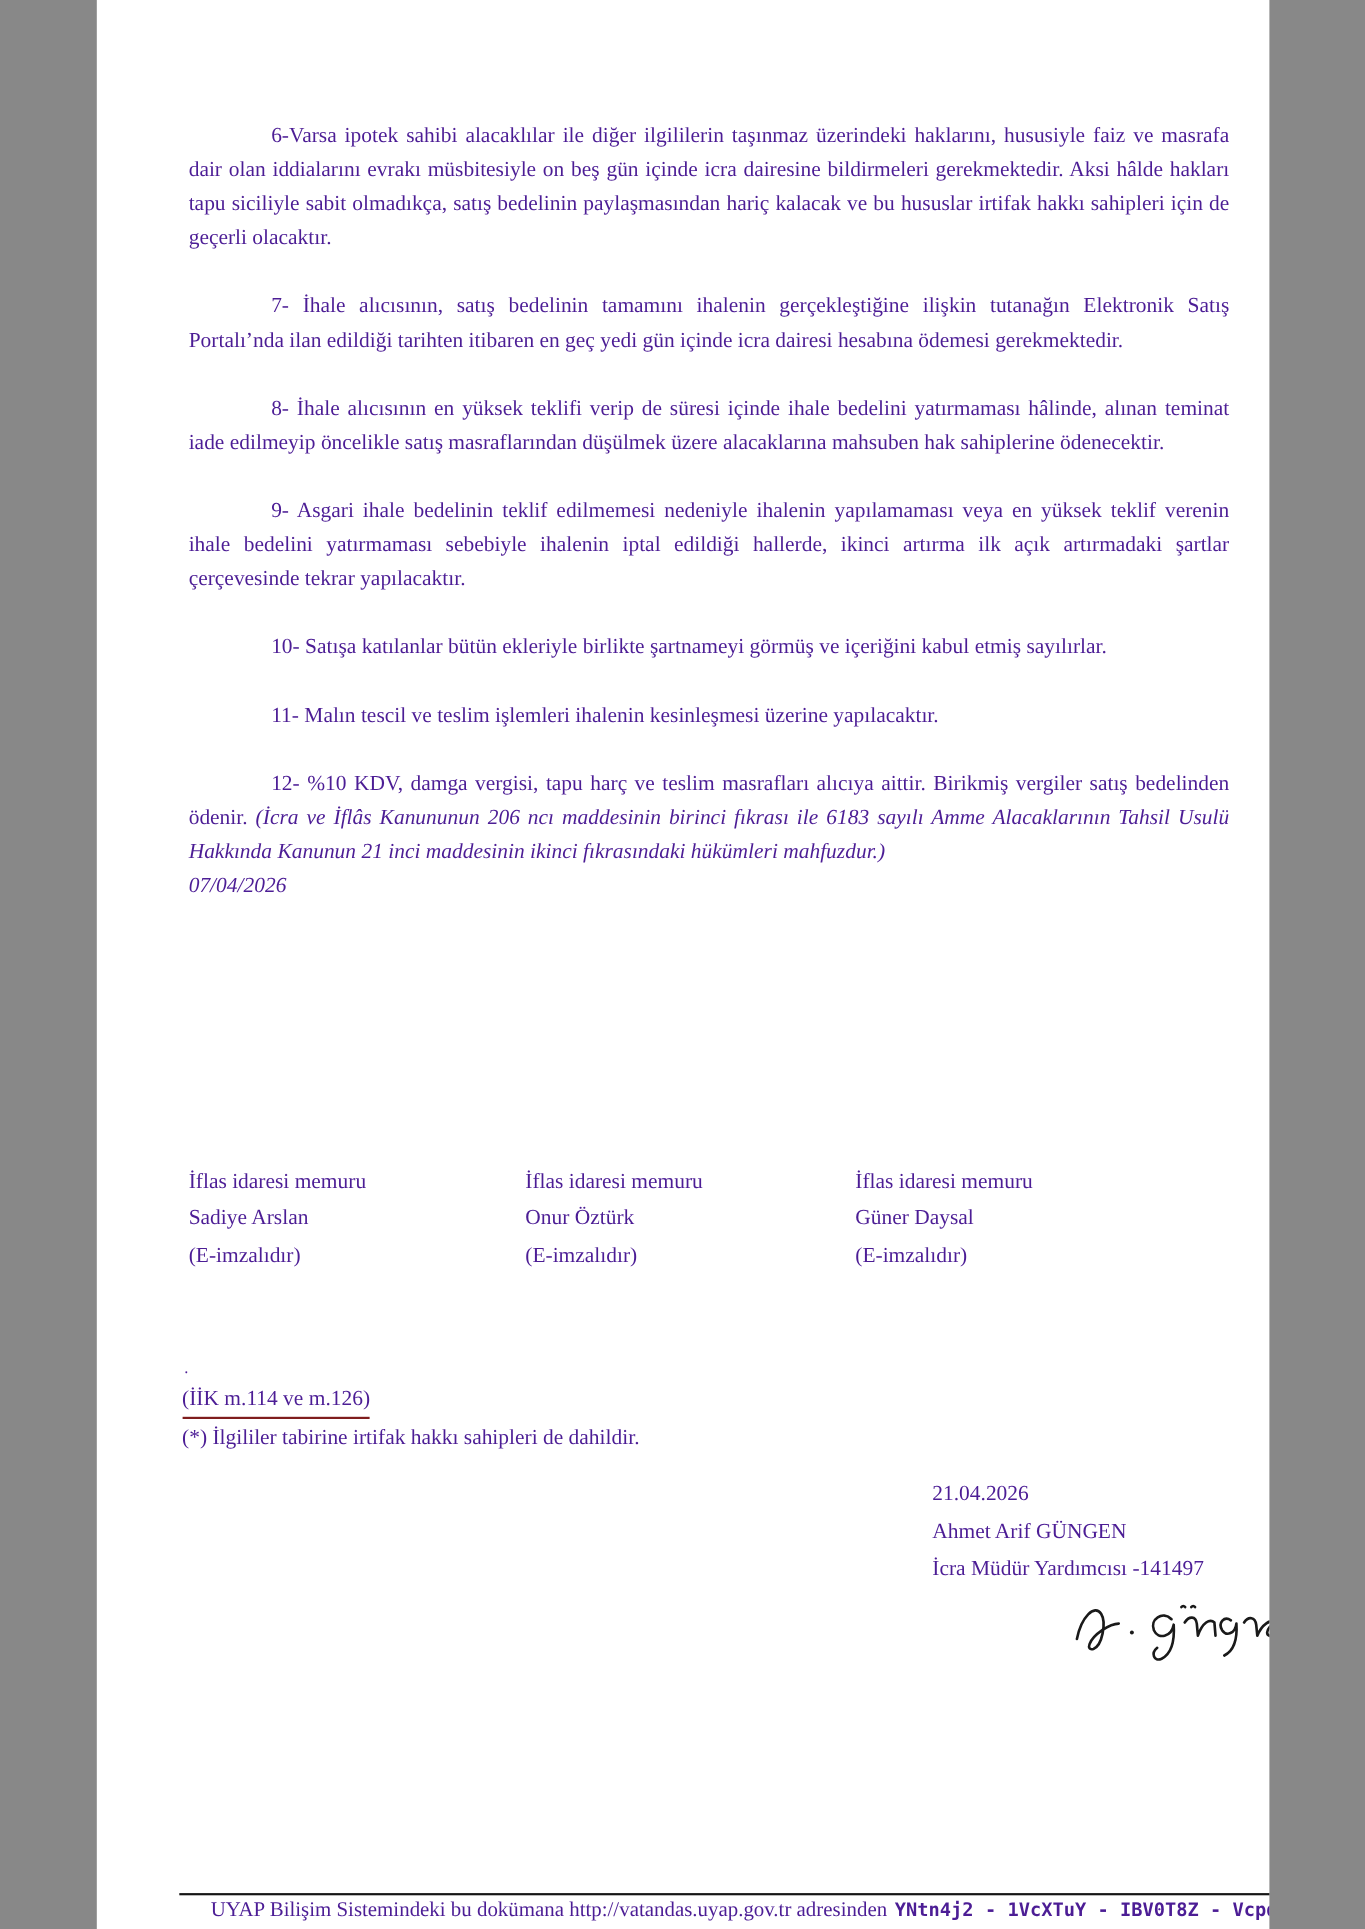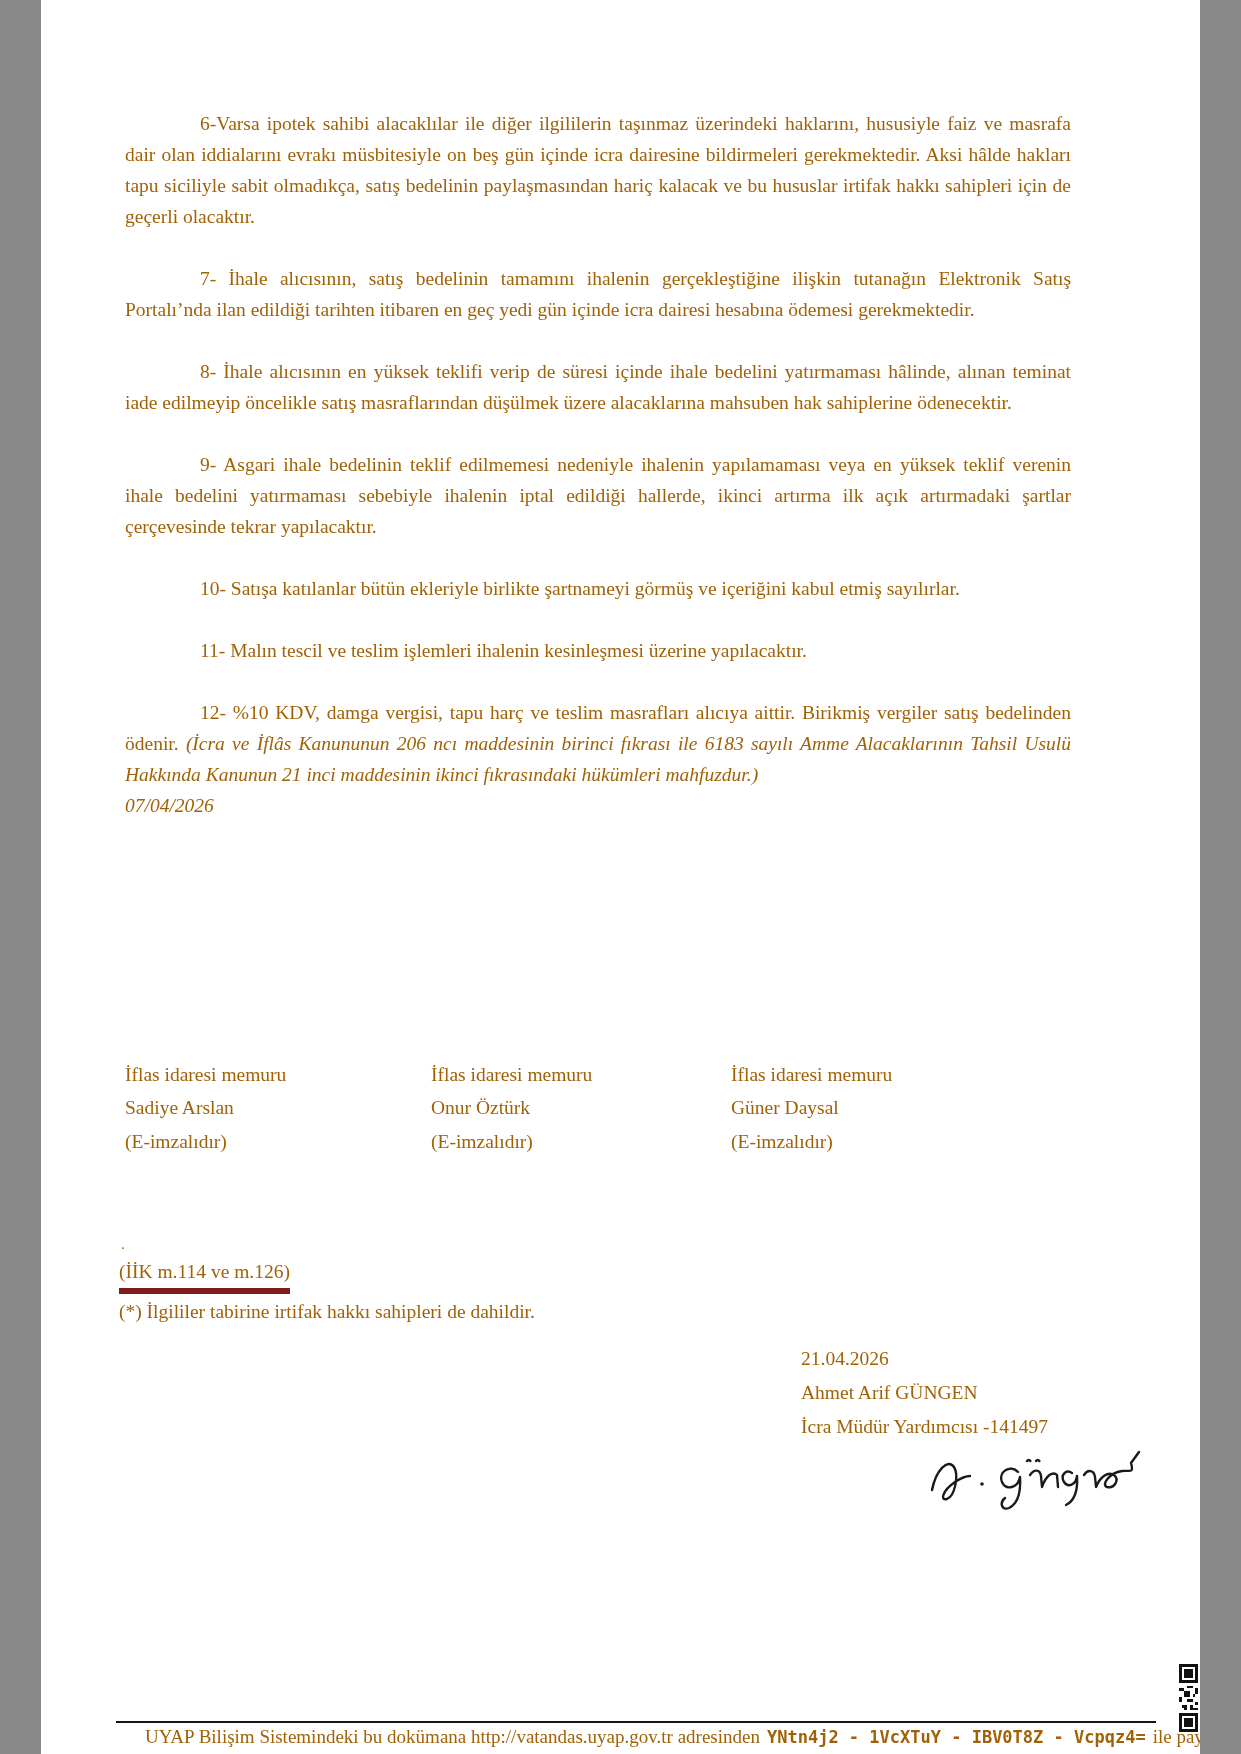--- a/index.html
+++ b/index.html
@@ -1,23 +1,23 @@
 <!DOCTYPE html>
 <html><head>
 <meta charset="utf-8">
 <style>
   * { margin: 0; padding: 0; box-sizing: border-box; }
   html, body { background: #888; }
   .page {
     position: relative;
-    width: 1159px;
+    width: 1066px;
     height: 1754px;
     margin: 0 auto;
     background: #ffffff;
-    color: #a16207;
+    color: #4c1d95;
     font-family: "Liberation Serif", "DejaVu Serif", serif;
     overflow: hidden;
   }
   .content {
     position: absolute;
     left: 84px;
     top: 108px;
     width: 946px;
     font-size: 19.5px;
     line-height: 31px;
@@ -52,21 +52,21 @@
   .notes {
     position: absolute;
     left: 78px;
     top: 1238px;
     font-size: 19.5px;
     line-height: 31px;
   }
   .note-dot { font-size: 15px; line-height: 12px; margin-left: 2px; }
   .law-ref {
     display: inline-block;
-    border-bottom: 6px solid #7f1d1d;
+    border-bottom: 2px solid #7f1d1d;
     padding-bottom: 1px;
     margin-top: 6px;
   }
   .asterisk-note { margin-top: 2px; }
 
   .approval {
     position: absolute;
     left: 760px;
     top: 1342px;
     width: 470px;

